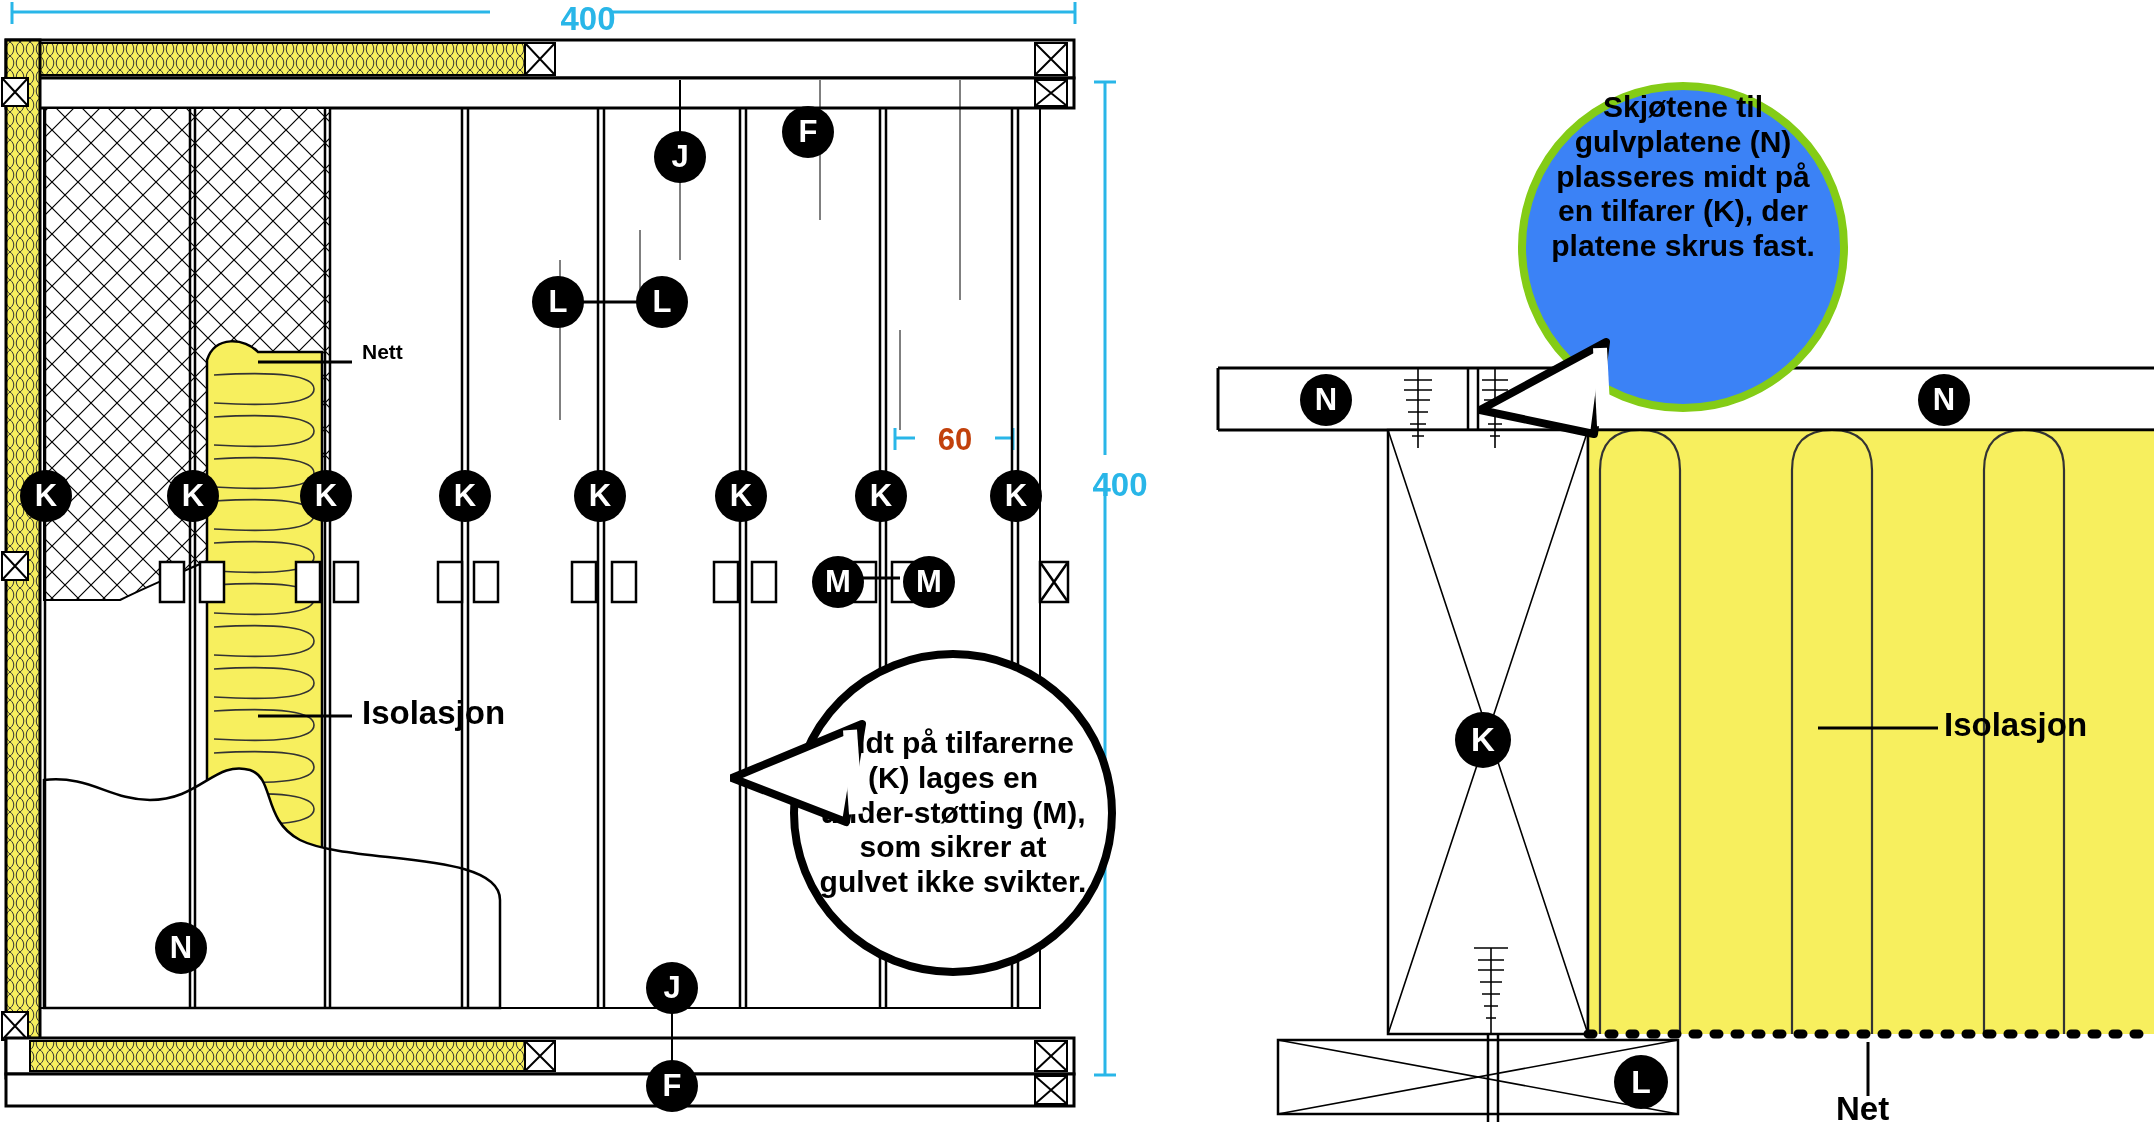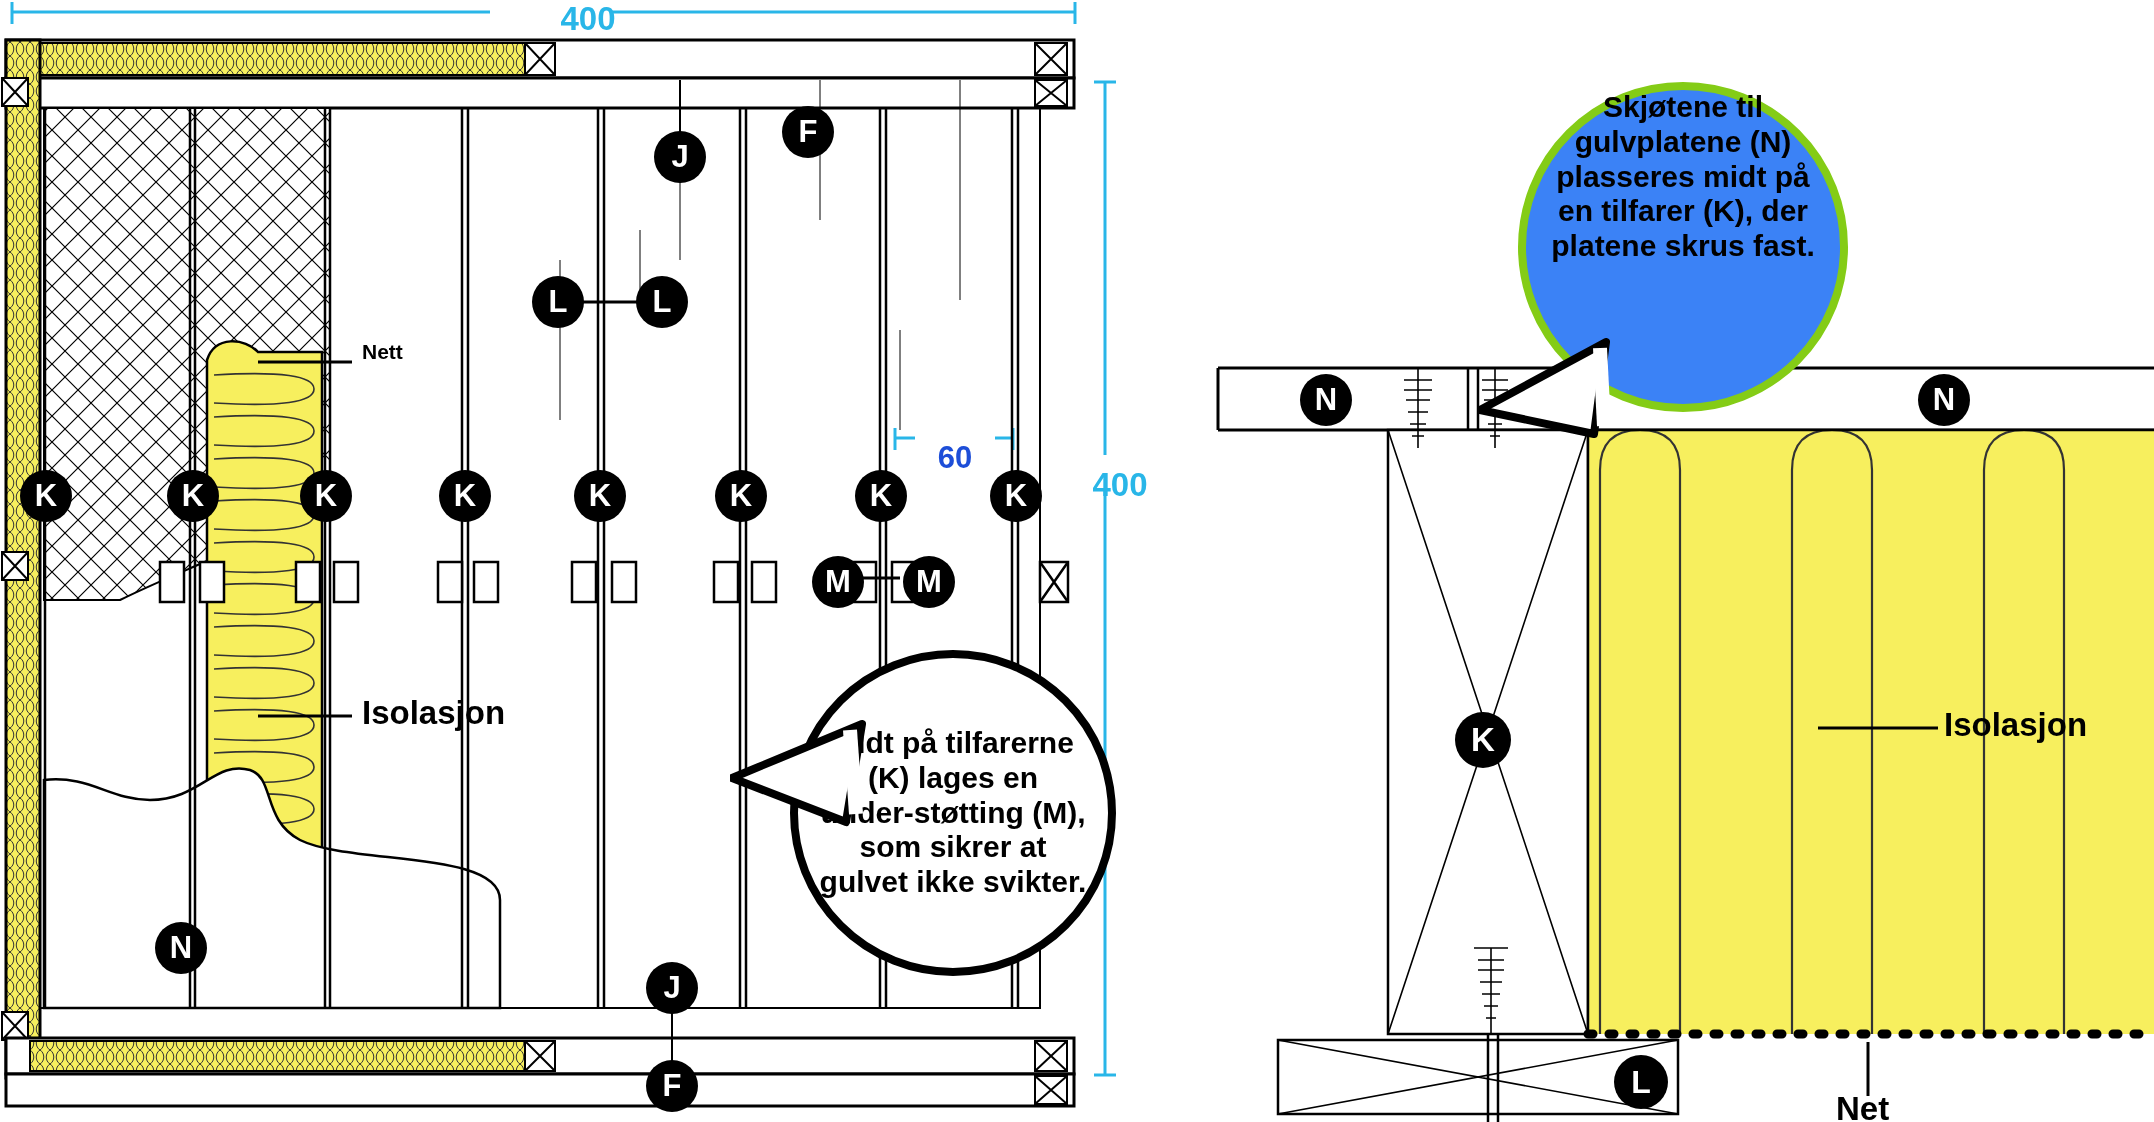--- a/index.html
+++ b/index.html
@@ -214,21 +214,21 @@
 
     <line x1="1818" y1="728" x2="1938" y2="728" stroke="#000" stroke-width="3"></line>
     <line x1="1868" y1="1042" x2="1868" y2="1096" stroke="#000" stroke-width="3"></line>
   </g>
 </svg>
 
 <div style="position:absolute;left:528px;top:0px;width:120px;text-align:center;font-size:33px;font-weight:bold;color:#29b6e8;">400</div>
 
 <div style="position:absolute;left:1080px;top:466px;width:80px;text-align:center;font-size:33px;font-weight:bold;color:#29b6e8;">400</div>
 
-<div style="position:absolute;left:918px;top:440px;width:74px;text-align:center;font-size:31px;font-weight:bold;color:#1d4ed8;">60</div>
+<div style="position:absolute;left:918px;top:422px;width:74px;text-align:center;font-size:31px;font-weight:bold;color:#c2410c;">60</div>
 
 <div class="badge" style="position:absolute;left:654px;top:131px;width:52px;height:52px;border-radius:50%;background:#000;color:#fff;font-size:31px;font-weight:bold;display:flex;align-items:center;justify-content:center;">J</div>
 
 <div style="position:absolute;left:782px;top:106px;width:52px;height:52px;border-radius:50%;background:#000;color:#fff;font-size:31px;font-weight:bold;display:flex;align-items:center;justify-content:center;">F</div>
 
 <div style="position:absolute;left:532px;top:276px;width:52px;height:52px;border-radius:50%;background:#000;color:#fff;font-size:31px;font-weight:bold;display:flex;align-items:center;justify-content:center;">L</div>
 
 <div style="position:absolute;left:636px;top:276px;width:52px;height:52px;border-radius:50%;background:#000;color:#fff;font-size:31px;font-weight:bold;display:flex;align-items:center;justify-content:center;">L</div>
 
 <div style="position:absolute;left:20px;top:470px;width:52px;height:52px;border-radius:50%;background:#000;color:#fff;font-size:31px;font-weight:bold;display:flex;align-items:center;justify-content:center;">K</div>

